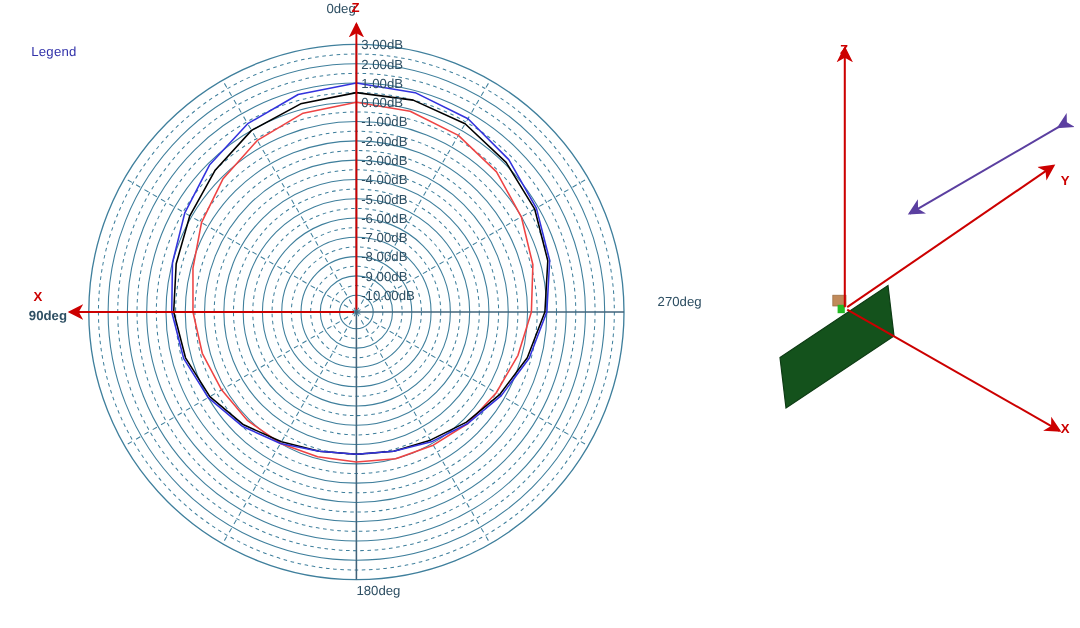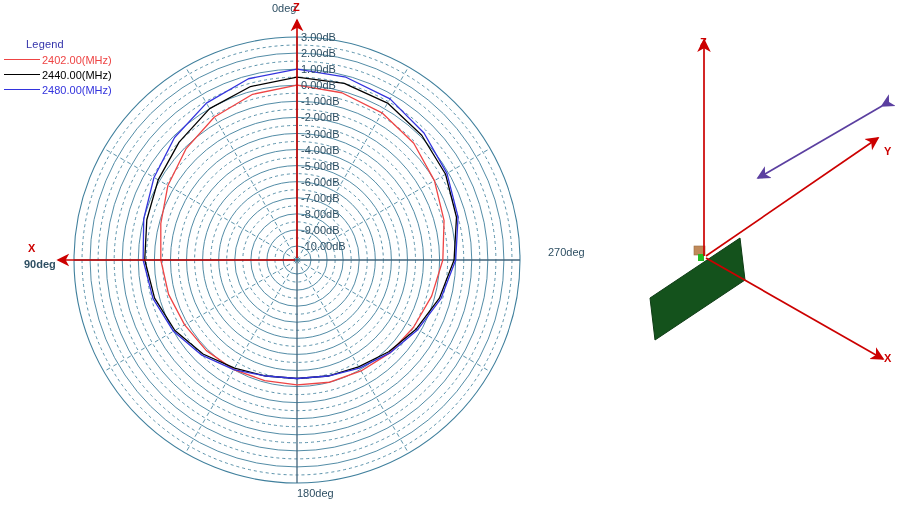--- a/index.html
+++ b/index.html
@@ -24,34 +24,20 @@
   .axlabel{position:absolute;font-size:11px;color:#2e4f63;white-space:nowrap;padding-left:14px;}
   .axletter{position:absolute;font-size:11px;color:#cc0000;font-weight:bold;}
   .dblabel{font-size:11px;fill:#2e4f63;}
 </style>
 </head>
 <body>
 
 <div id="root">
 
   <div class="legend-title">Legend</div>
-  <div class="legend-box">
-    <div class="legend-row">
-      <span class="legend-swatch" style="border-top-color:#ee4444;"></span>
-      <span class="legend-label" style="color:#ee4444;">2402.00(MHz)</span>
-    </div>
-    <div class="legend-row">
-      <span class="legend-swatch" style="border-top-color:#000000;"></span>
-      <span class="legend-label" style="color:#000000;">2440.00(MHz)</span>
-    </div>
-    <div class="legend-row">
-      <span class="legend-swatch" style="border-top-color:#3333dd;"></span>
-      <span class="legend-label" style="color:#3333dd;">2480.00(MHz)</span>
-    </div>
-  </div>
 
   <svg class="abs" style="left:0;top:0;" width="600" height="523" viewBox="0 0 600 523">
     <defs>
       <marker id="redarrow" markerWidth="9" markerHeight="9" refX="7" refY="4.5" orient="auto">
         <path d="M0,0.5 L8,4.5 L0,8.5 L2.2,4.5 Z" fill="#cc0000"></path>
       </marker>
     </defs>
     <g id="polar-grid">
         <circle cx="297" cy="260" r="223.00" fill="none" stroke="#3f7f9c" stroke-width="1.1"></circle>
         <circle cx="297" cy="260" r="214.96" fill="none" stroke="#3f7f9c" stroke-width="0.85" stroke-dasharray="3,3"></circle>

